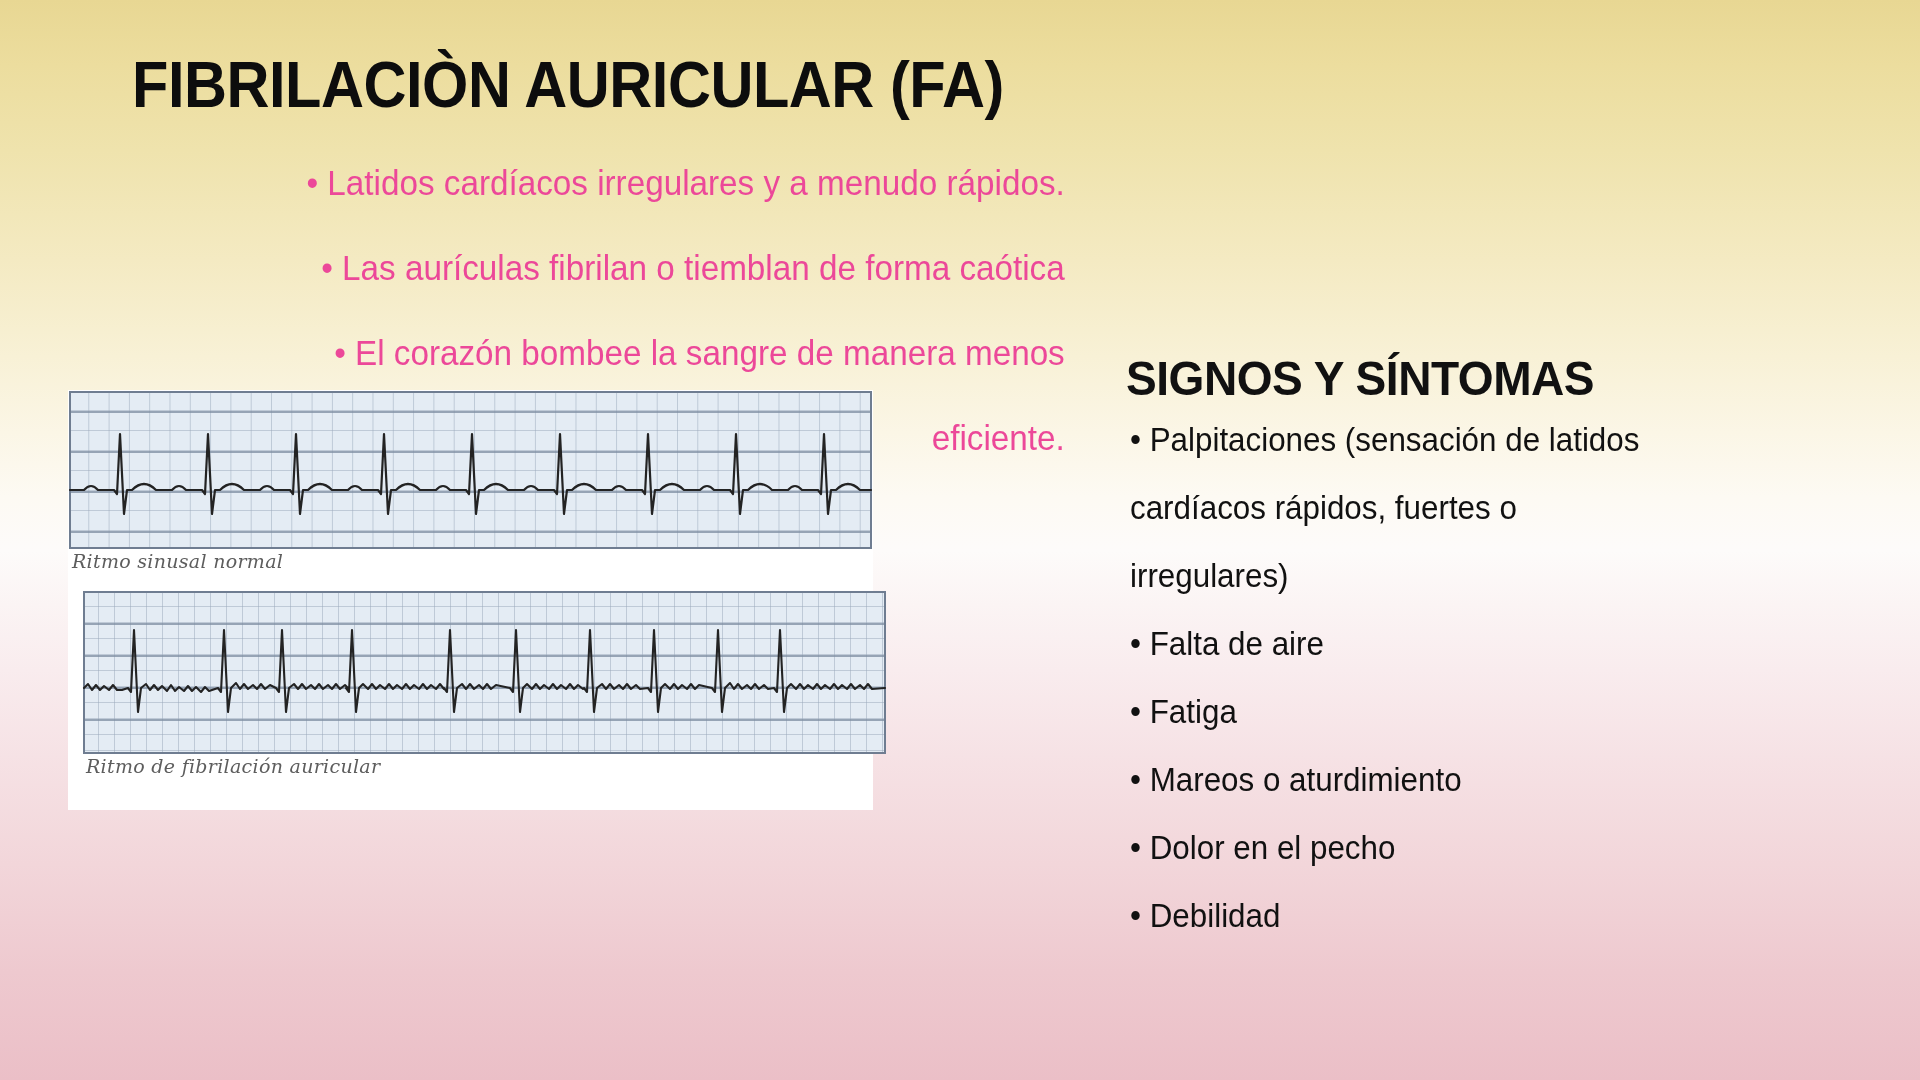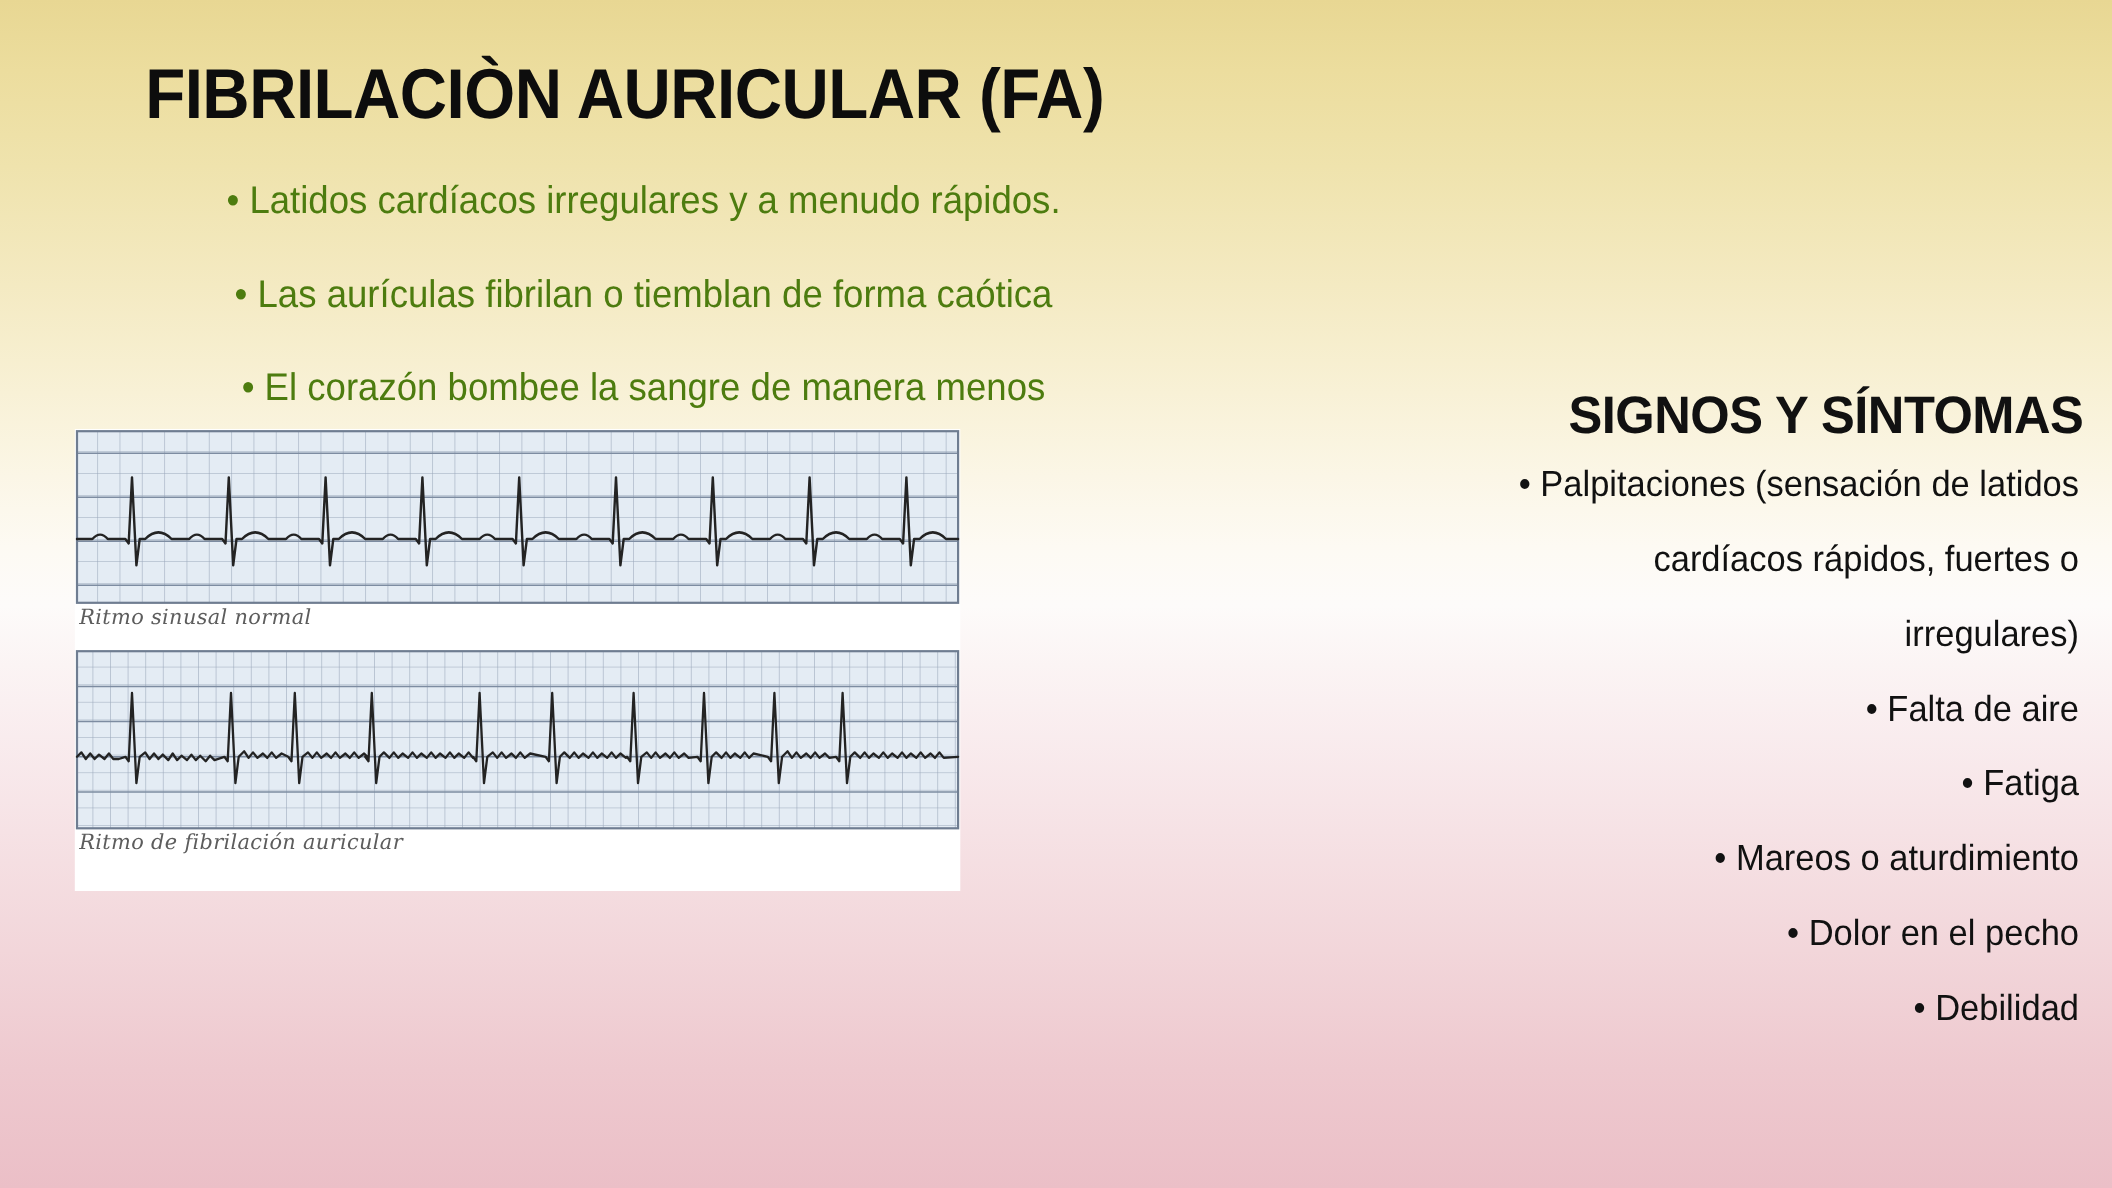--- a/index.html
+++ b/index.html
@@ -46,22 +46,22 @@
     transform-origin: left center;
     white-space: nowrap;
   }
 
   
   .left-bullets {
     position: absolute;
     left: 80px;
     top: 140px;
     width: 1010px;
-    text-align: center;
-    color: #4d7c0f;
+    text-align: right;
+    color: #ec4899;
   }
   .left-bullets .bline {
     font-size: 35px;
     line-height: 85px;
     white-space: nowrap;
     transform: scaleX(0.95);
   }
 
   
   .ecg-figure {
@@ -88,21 +88,21 @@
   .ecg-svg {
     display: block;
   }
 
   
   .right-col {
     position: absolute;
     left: 1110px;
     top: 352px;
     width: 800px;
-    text-align: right;
+    text-align: left;
     color: #111;
   }
   .right-heading {
     font-size: 48px;
     font-weight: bold;
     letter-spacing: -0.5px;
     line-height: 54px;
     white-space: nowrap;
     transform: scaleX(0.96);
   }
@@ -172,21 +172,21 @@
              Q639,92 646,100 L658,100
              L662,100 L665,104 L668,44 L672,124 L675,100 L680,100
              Q692,88 704,100 L720,100
              Q727,92 734,100 L746,100
              L750,100 L753,104 L756,44 L760,124 L763,100 L768,100
              Q780,88 792,100 L803,100"></path>
       </svg>
       <div class="ecg-caption">Ritmo sinusal normal</div>
     </div>
 
-    <div class="ecg-strip-wrap" style="margin-top:18px;">
+    <div class="ecg-strip-wrap" style="margin-top:18px;margin-left:14px;">
       <svg class="ecg-svg" width="805" height="165" viewBox="0 0 805 165">
         <defs>
           <pattern id="fineGridB" width="16" height="16" patternUnits="userSpaceOnUse">
             <rect width="16" height="16" fill="#e4ecf4"></rect>
             <path d="M16 0 L0 0 0 16" fill="none" stroke="#9aa8bb" stroke-width="1"></path>
           </pattern>
         </defs>
         <rect x="2" y="2" width="801" height="161" fill="url(#fineGridB)"></rect>
         <g stroke="#7d8ca1" stroke-width="1.4" fill="none">
           <line x1="2" y1="34" x2="803" y2="34"></line>

